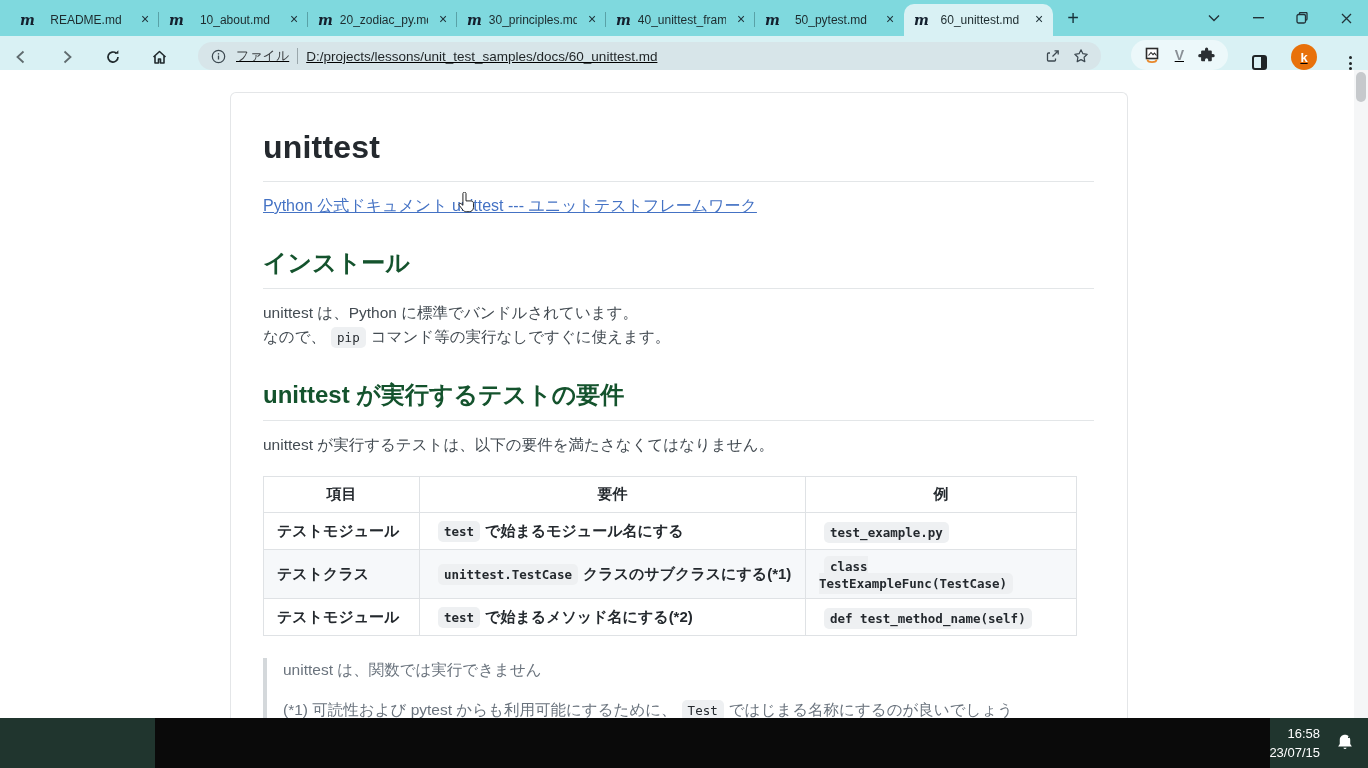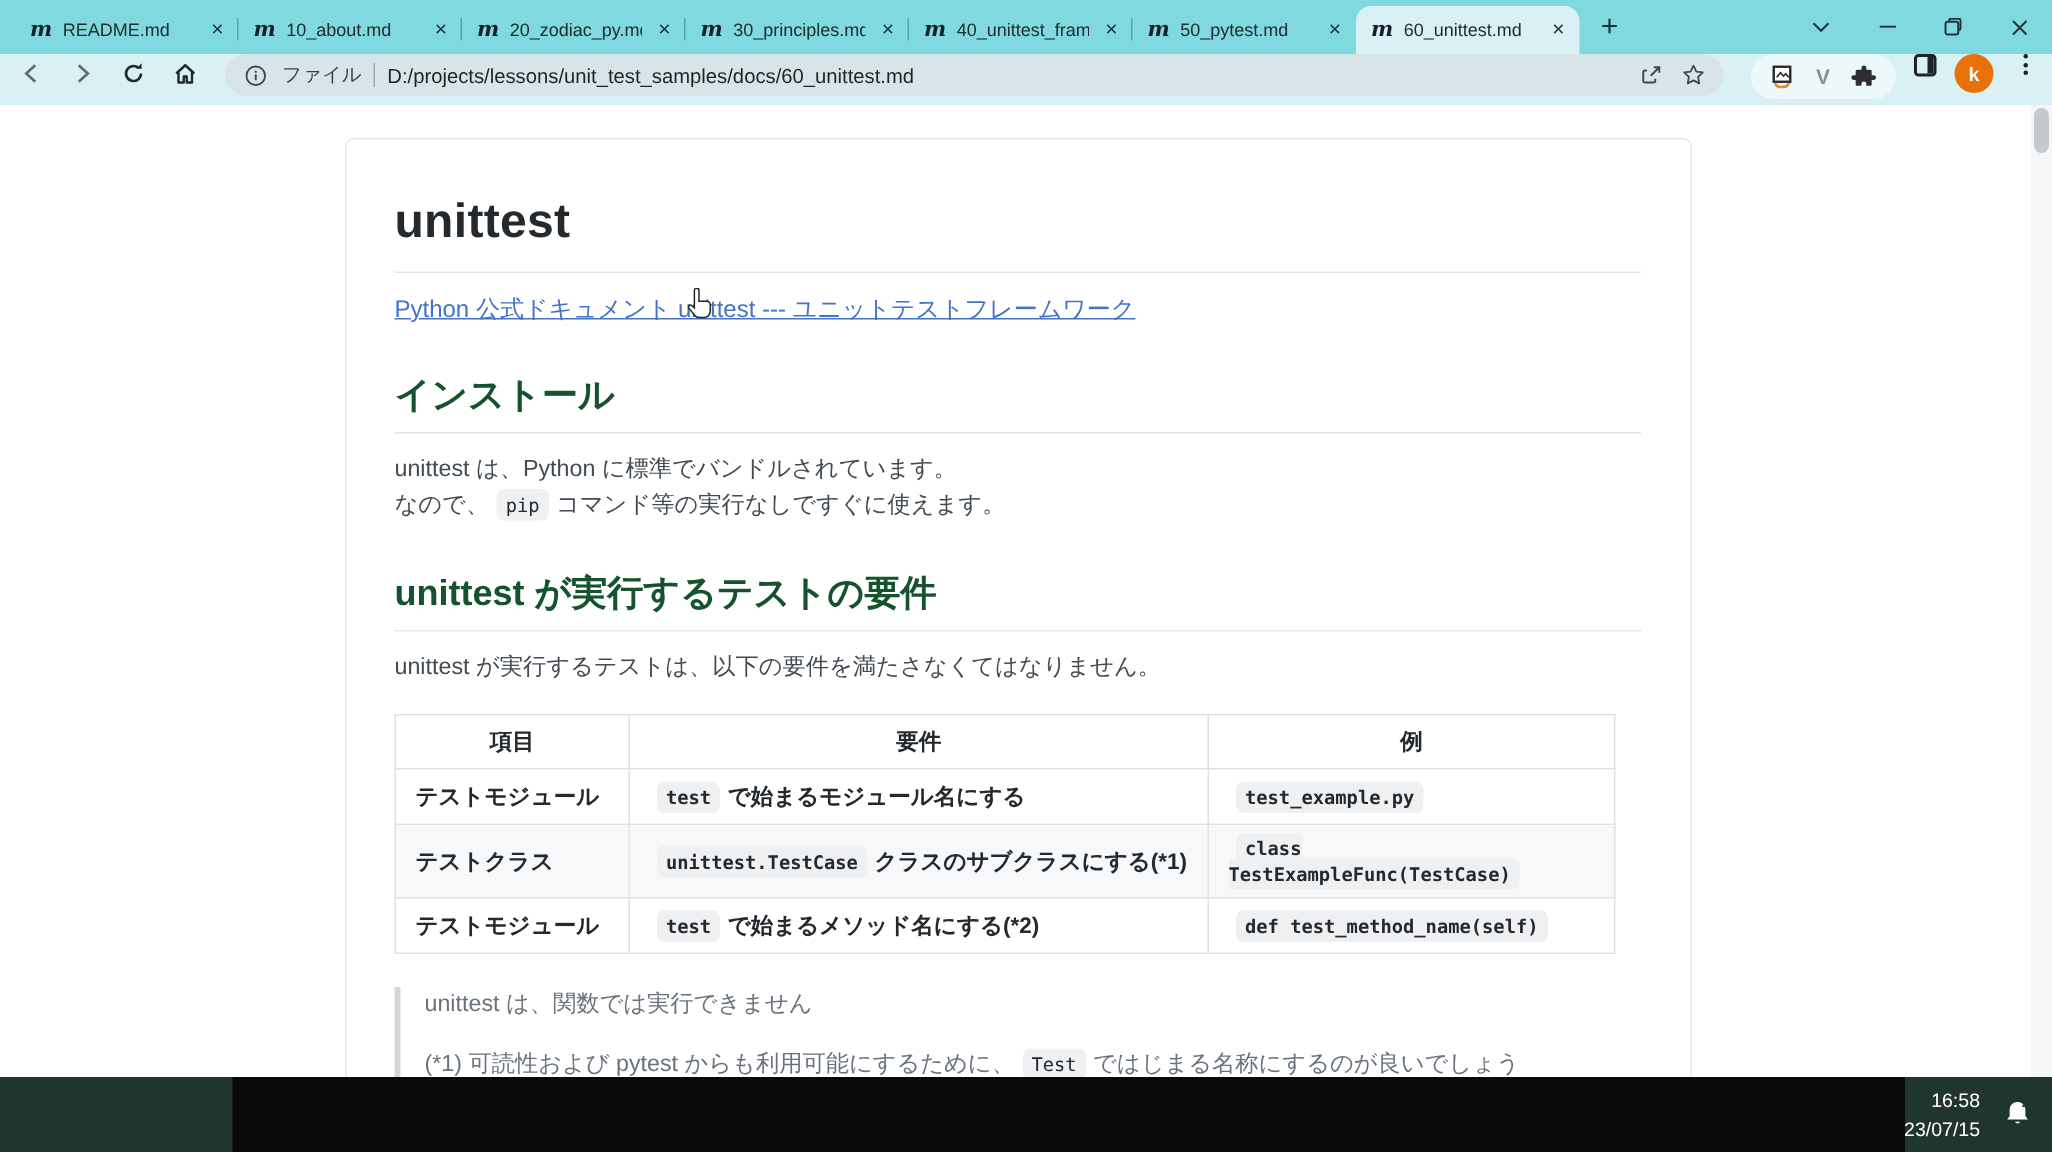--- a/index.html
+++ b/index.html
@@ -21,38 +21,38 @@
   }
   .tab:not(.active):not(.last-inactive)::after {
     content:""; position:absolute; right:0; top:8px; height:15px; width:1px;
     background:rgba(20,60,65,.35);
   }
   .tab.active { background:#d9f1f4; }
   .tab .fav {
     font-family:"DejaVu Serif", serif; font-style:italic; font-weight:700;
     font-size:14px; color:#14202e; flex:0 0 auto; line-height:1;
   }
-  .tab .label { flex:1; overflow:hidden; white-space:nowrap; }
+  .tab .label { flex:1; overflow:hidden; white-space:nowrap;text-align:center; }
   .tab .tab-close {
     flex:0 0 auto; width:16px; height:16px; border-radius:8px; text-align:center;
     line-height:15px; font-size:14px; color:#20333a;
   }
   .newtab {
     width:28px; height:28px; margin:0 0 3px 6px; border-radius:14px;
     font-size:20px; font-weight:400; color:#17323a; text-align:center; line-height:26px;
   }
   .win-controls {
     position:absolute; right:0; top:0; height:36px; display:flex; align-items:center;
   }
   .win-btn { width:44px; height:36px; display:flex; align-items:center; justify-content:center; }
 
   
   .toolbar {
-    height:34px; background:#d9f1f4; display:flex; align-items:flex-start;
-    padding:0 8px; gap:8px;
+    height:34px; background:#d9f1f4; display:flex; align-items:flex-end;
+    padding:0 8px; gap:20px;text-decoration:underline;
   }
   .nav-btn { width:26px; height:26px; display:flex; align-items:center; justify-content:center; border-radius:13px; }
   .omnibox {
     flex:1; height:28px; margin:0 6px; background:#d7e5e9; border-radius:14px;
     display:flex; align-items:center; padding:0 10px; gap:8px; min-width:0;
   }
   .scheme { font-size:13px; color:#3c4043; white-space:nowrap; }
   .omni-divider { width:1px; height:16px; background:#9aa7ab; }
   .url { flex:1; font-size:13.5px; color:#1f2426; white-space:nowrap; overflow:hidden; }
   .omni-icon { width:20px; height:20px; display:flex; align-items:center; justify-content:center; flex:0 0 auto; }

